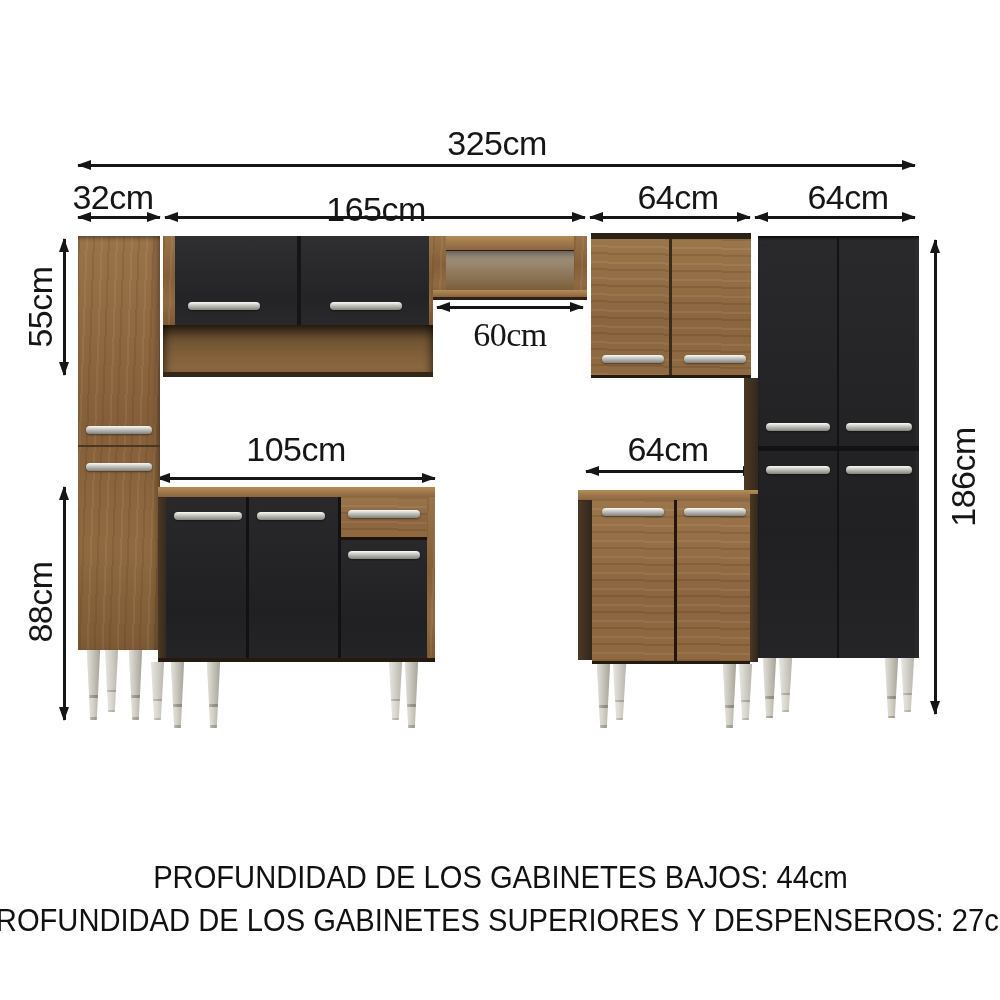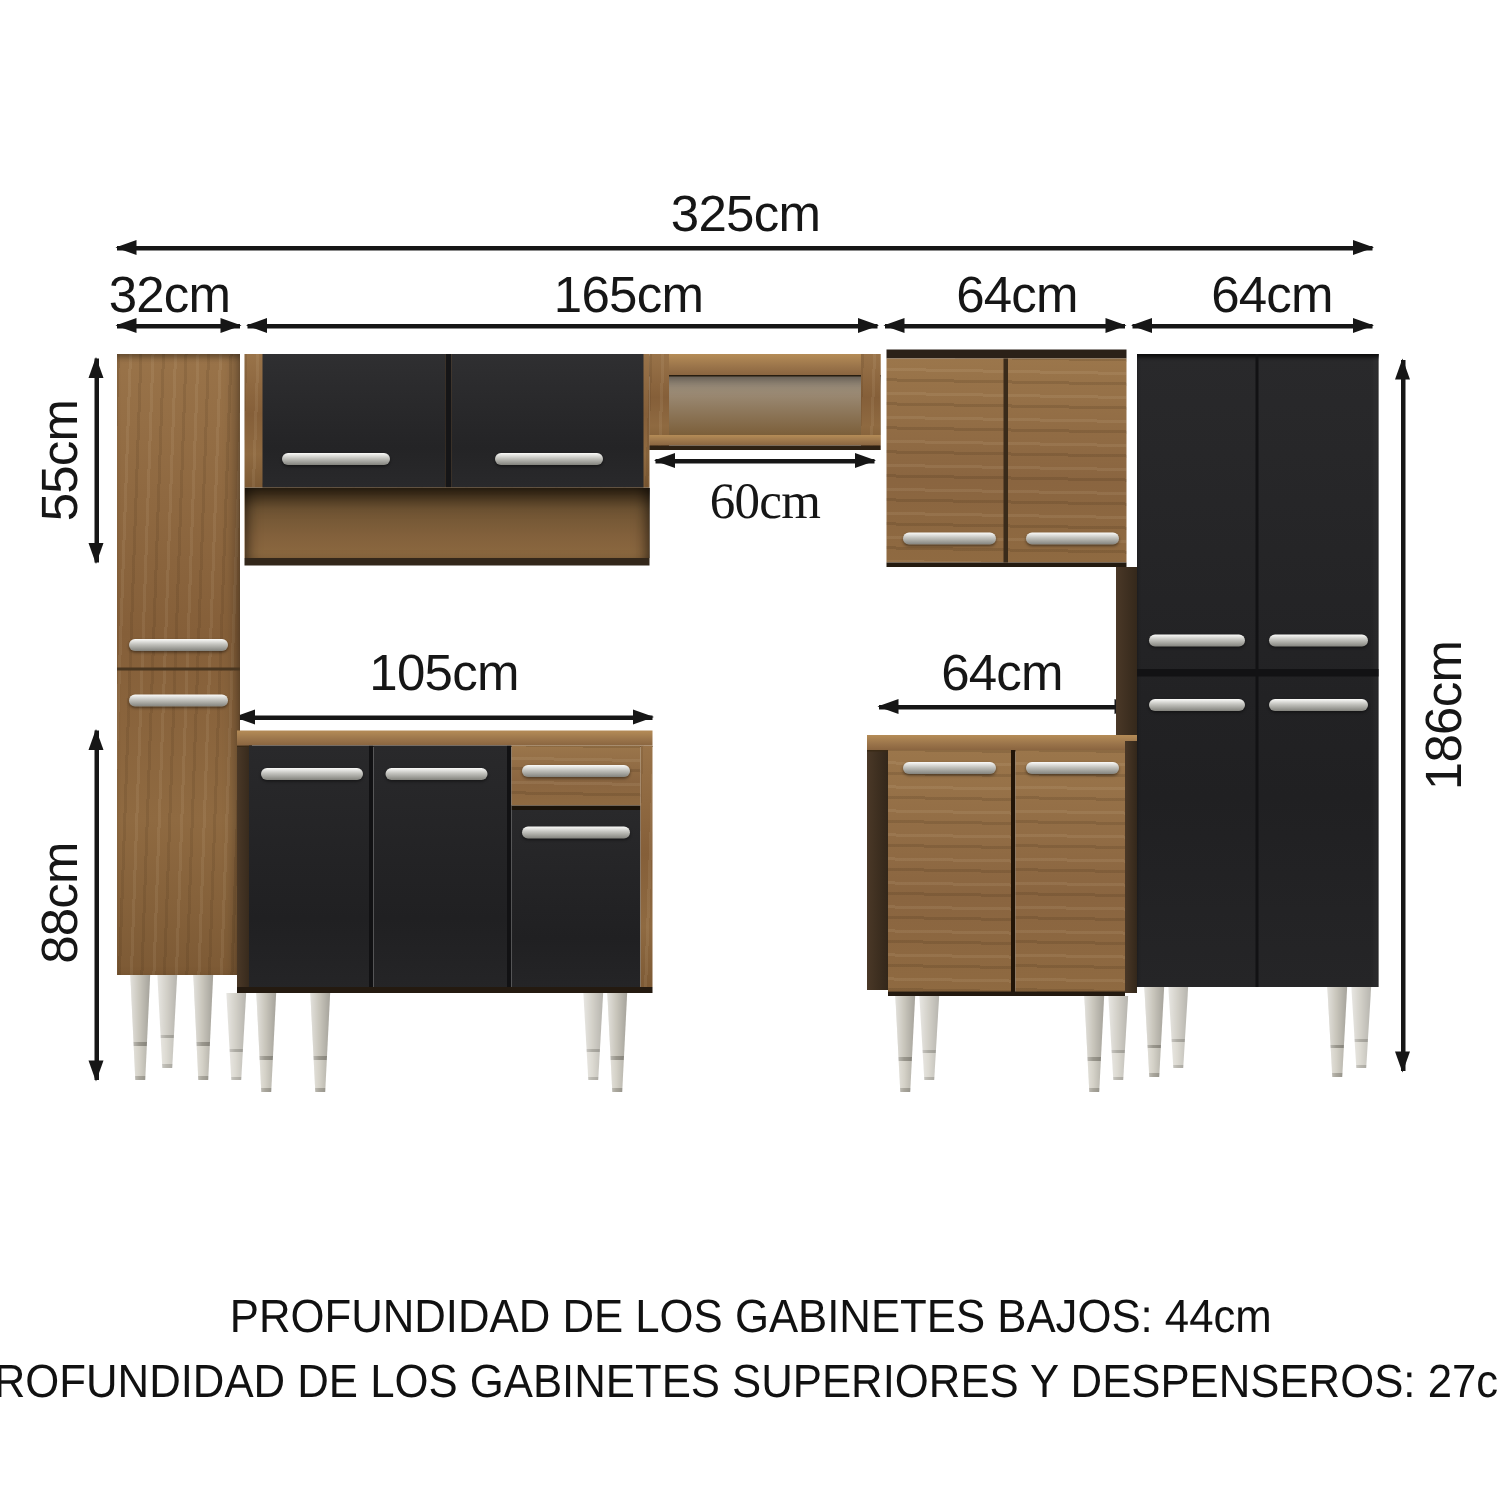--- a/index.html
+++ b/index.html
@@ -59,21 +59,21 @@
 </style>
 </head>
 <body>
 
 <div class="stage">
 
   <div class="dim" style="left:497px;top:126px;">325cm</div>
   <div class="h-arrow" style="left:78px;top:164px;width:837px;"></div>
 
   <div class="dim" style="left:113px;top:180px;">32cm</div>
-  <div class="dim" style="left:376px;top:180px;margin-left:43px;">165cm</div>
+  <div class="dim" style="left:376px;top:192px;">165cm</div>
   <div class="dim" style="left:678px;top:180px;">64cm</div>
   <div class="dim" style="left:848px;top:180px;">64cm</div>
   <div class="h-arrow" style="left:78px;top:216px;width:82px;"></div>
   <div class="h-arrow" style="left:165px;top:216px;width:420px;"></div>
   <div class="h-arrow" style="left:590px;top:216px;width:160px;"></div>
   <div class="h-arrow" style="left:755px;top:216px;width:160px;"></div>
 
   <div class="dim rot" style="left:40px;top:307px;">55cm</div>
   <div class="v-arrow" style="left:63px;top:239px;height:136px;"></div>
 

